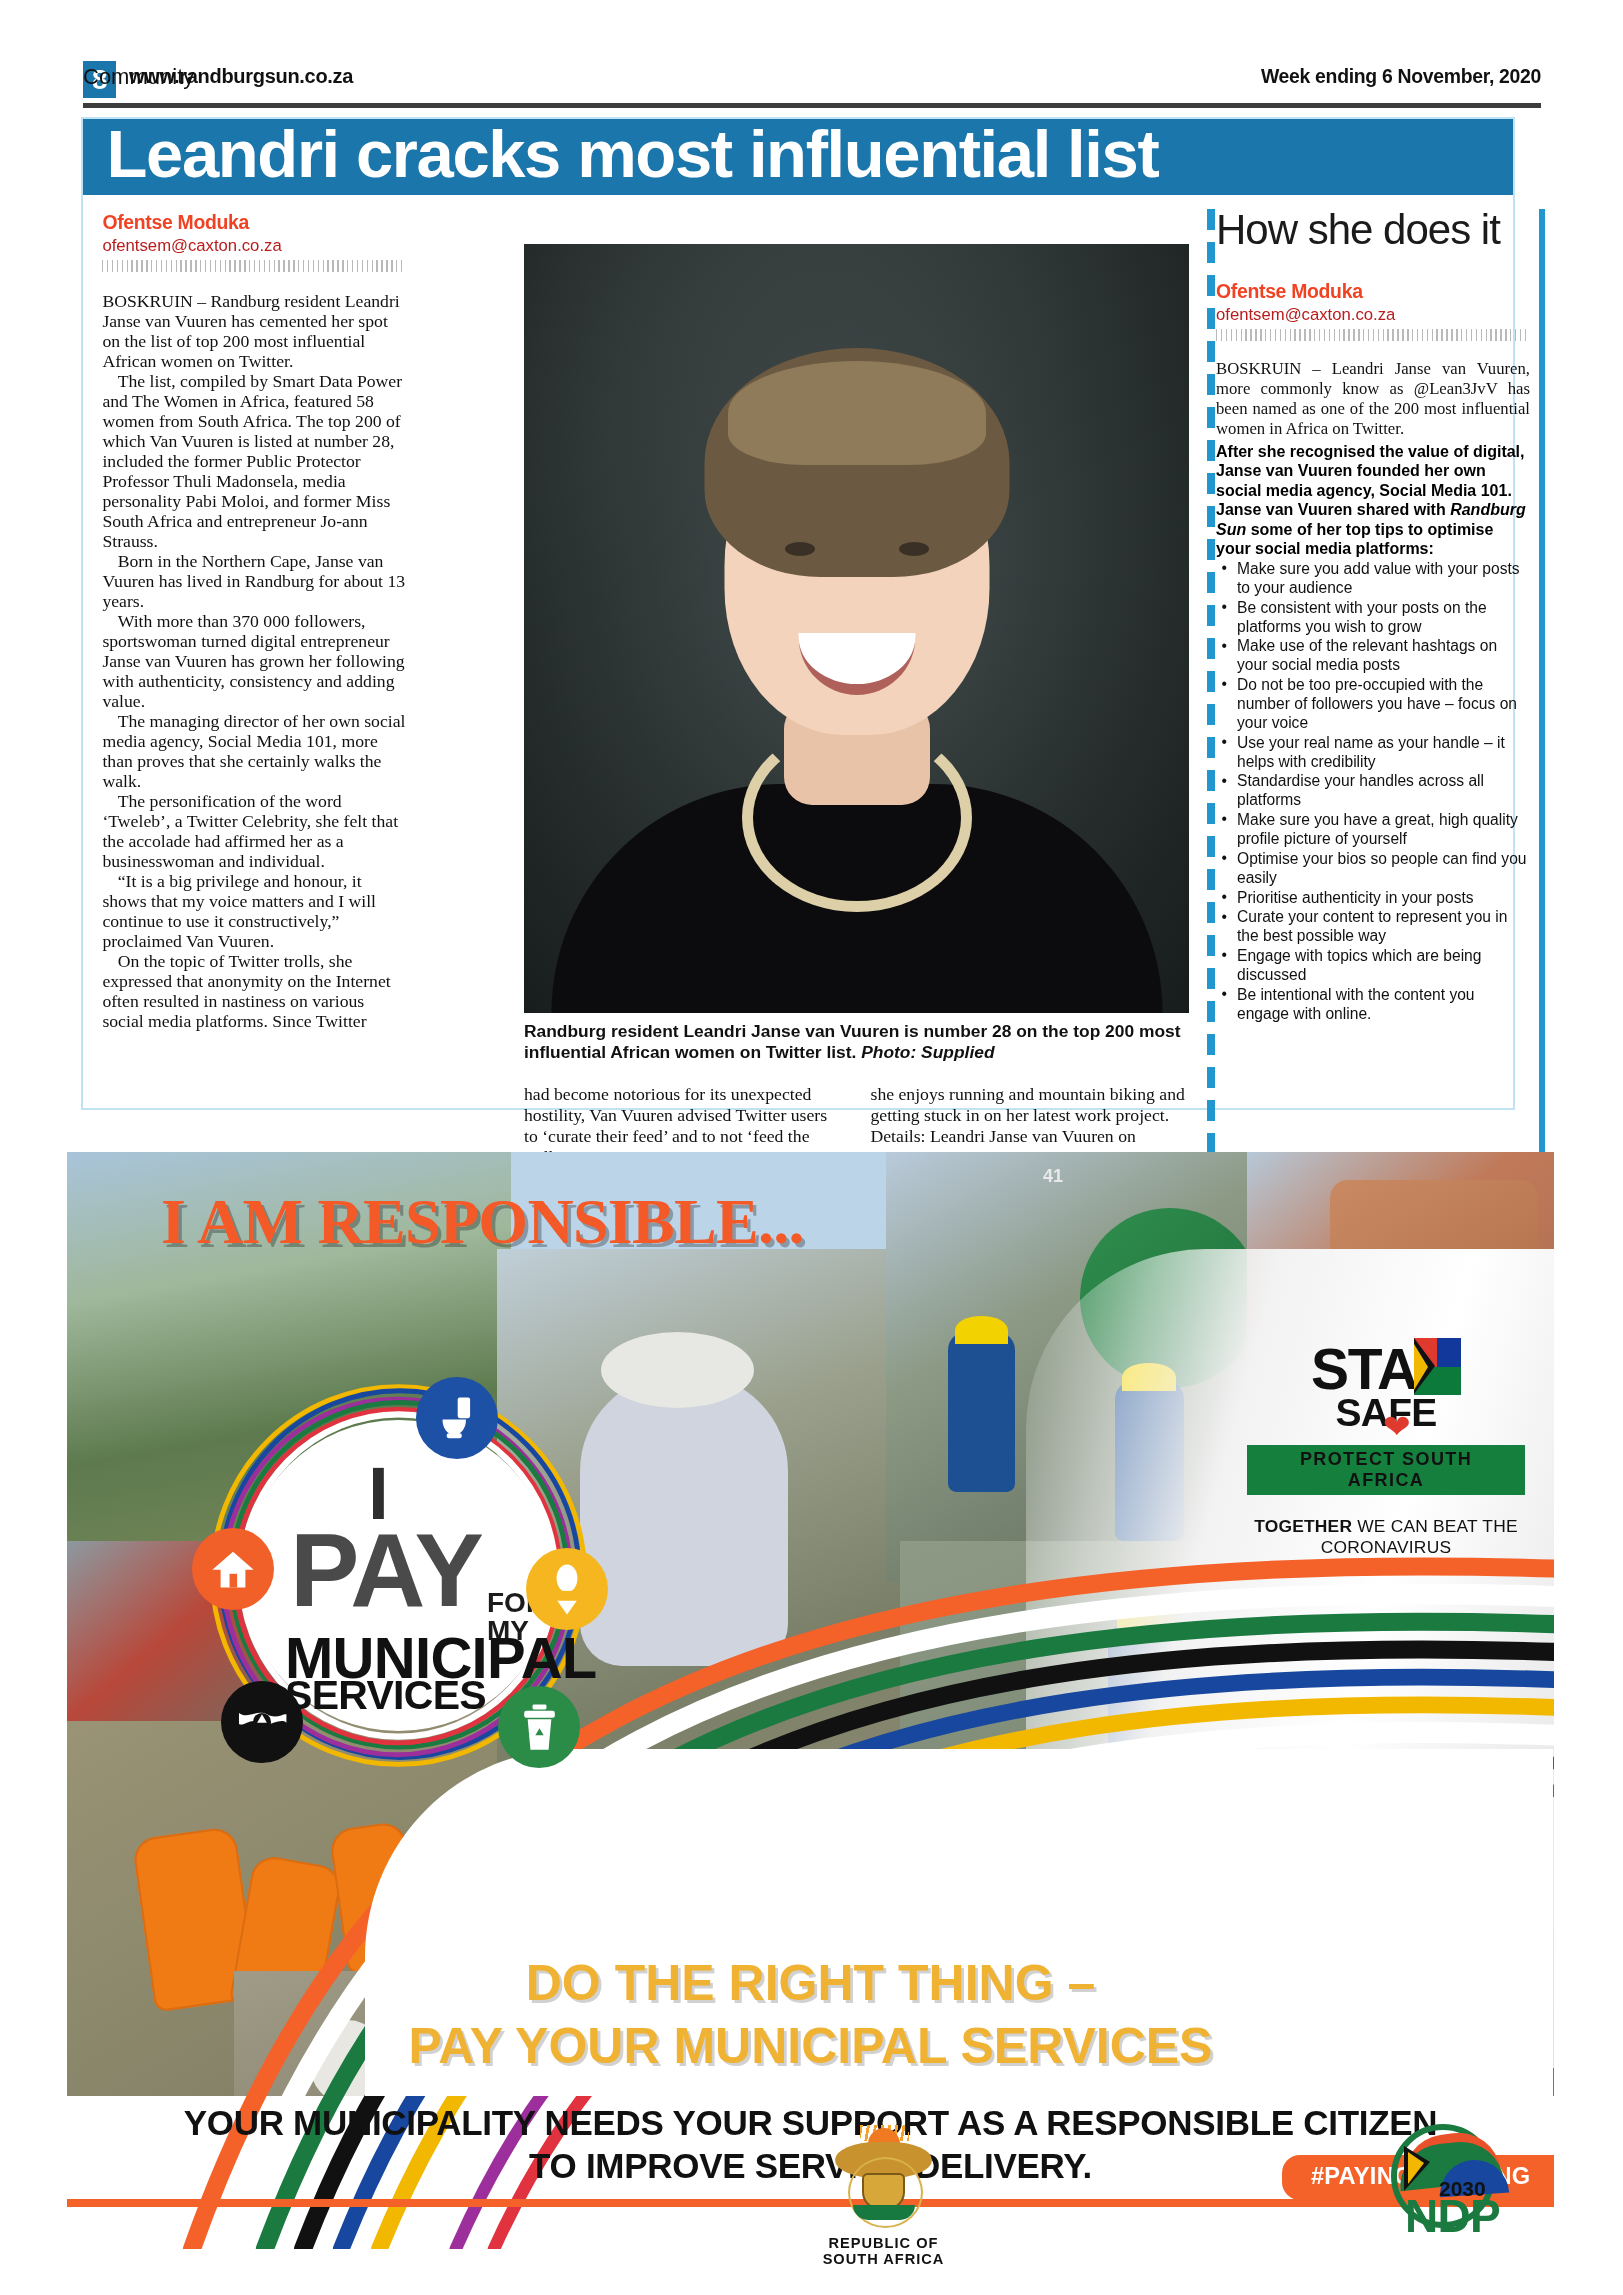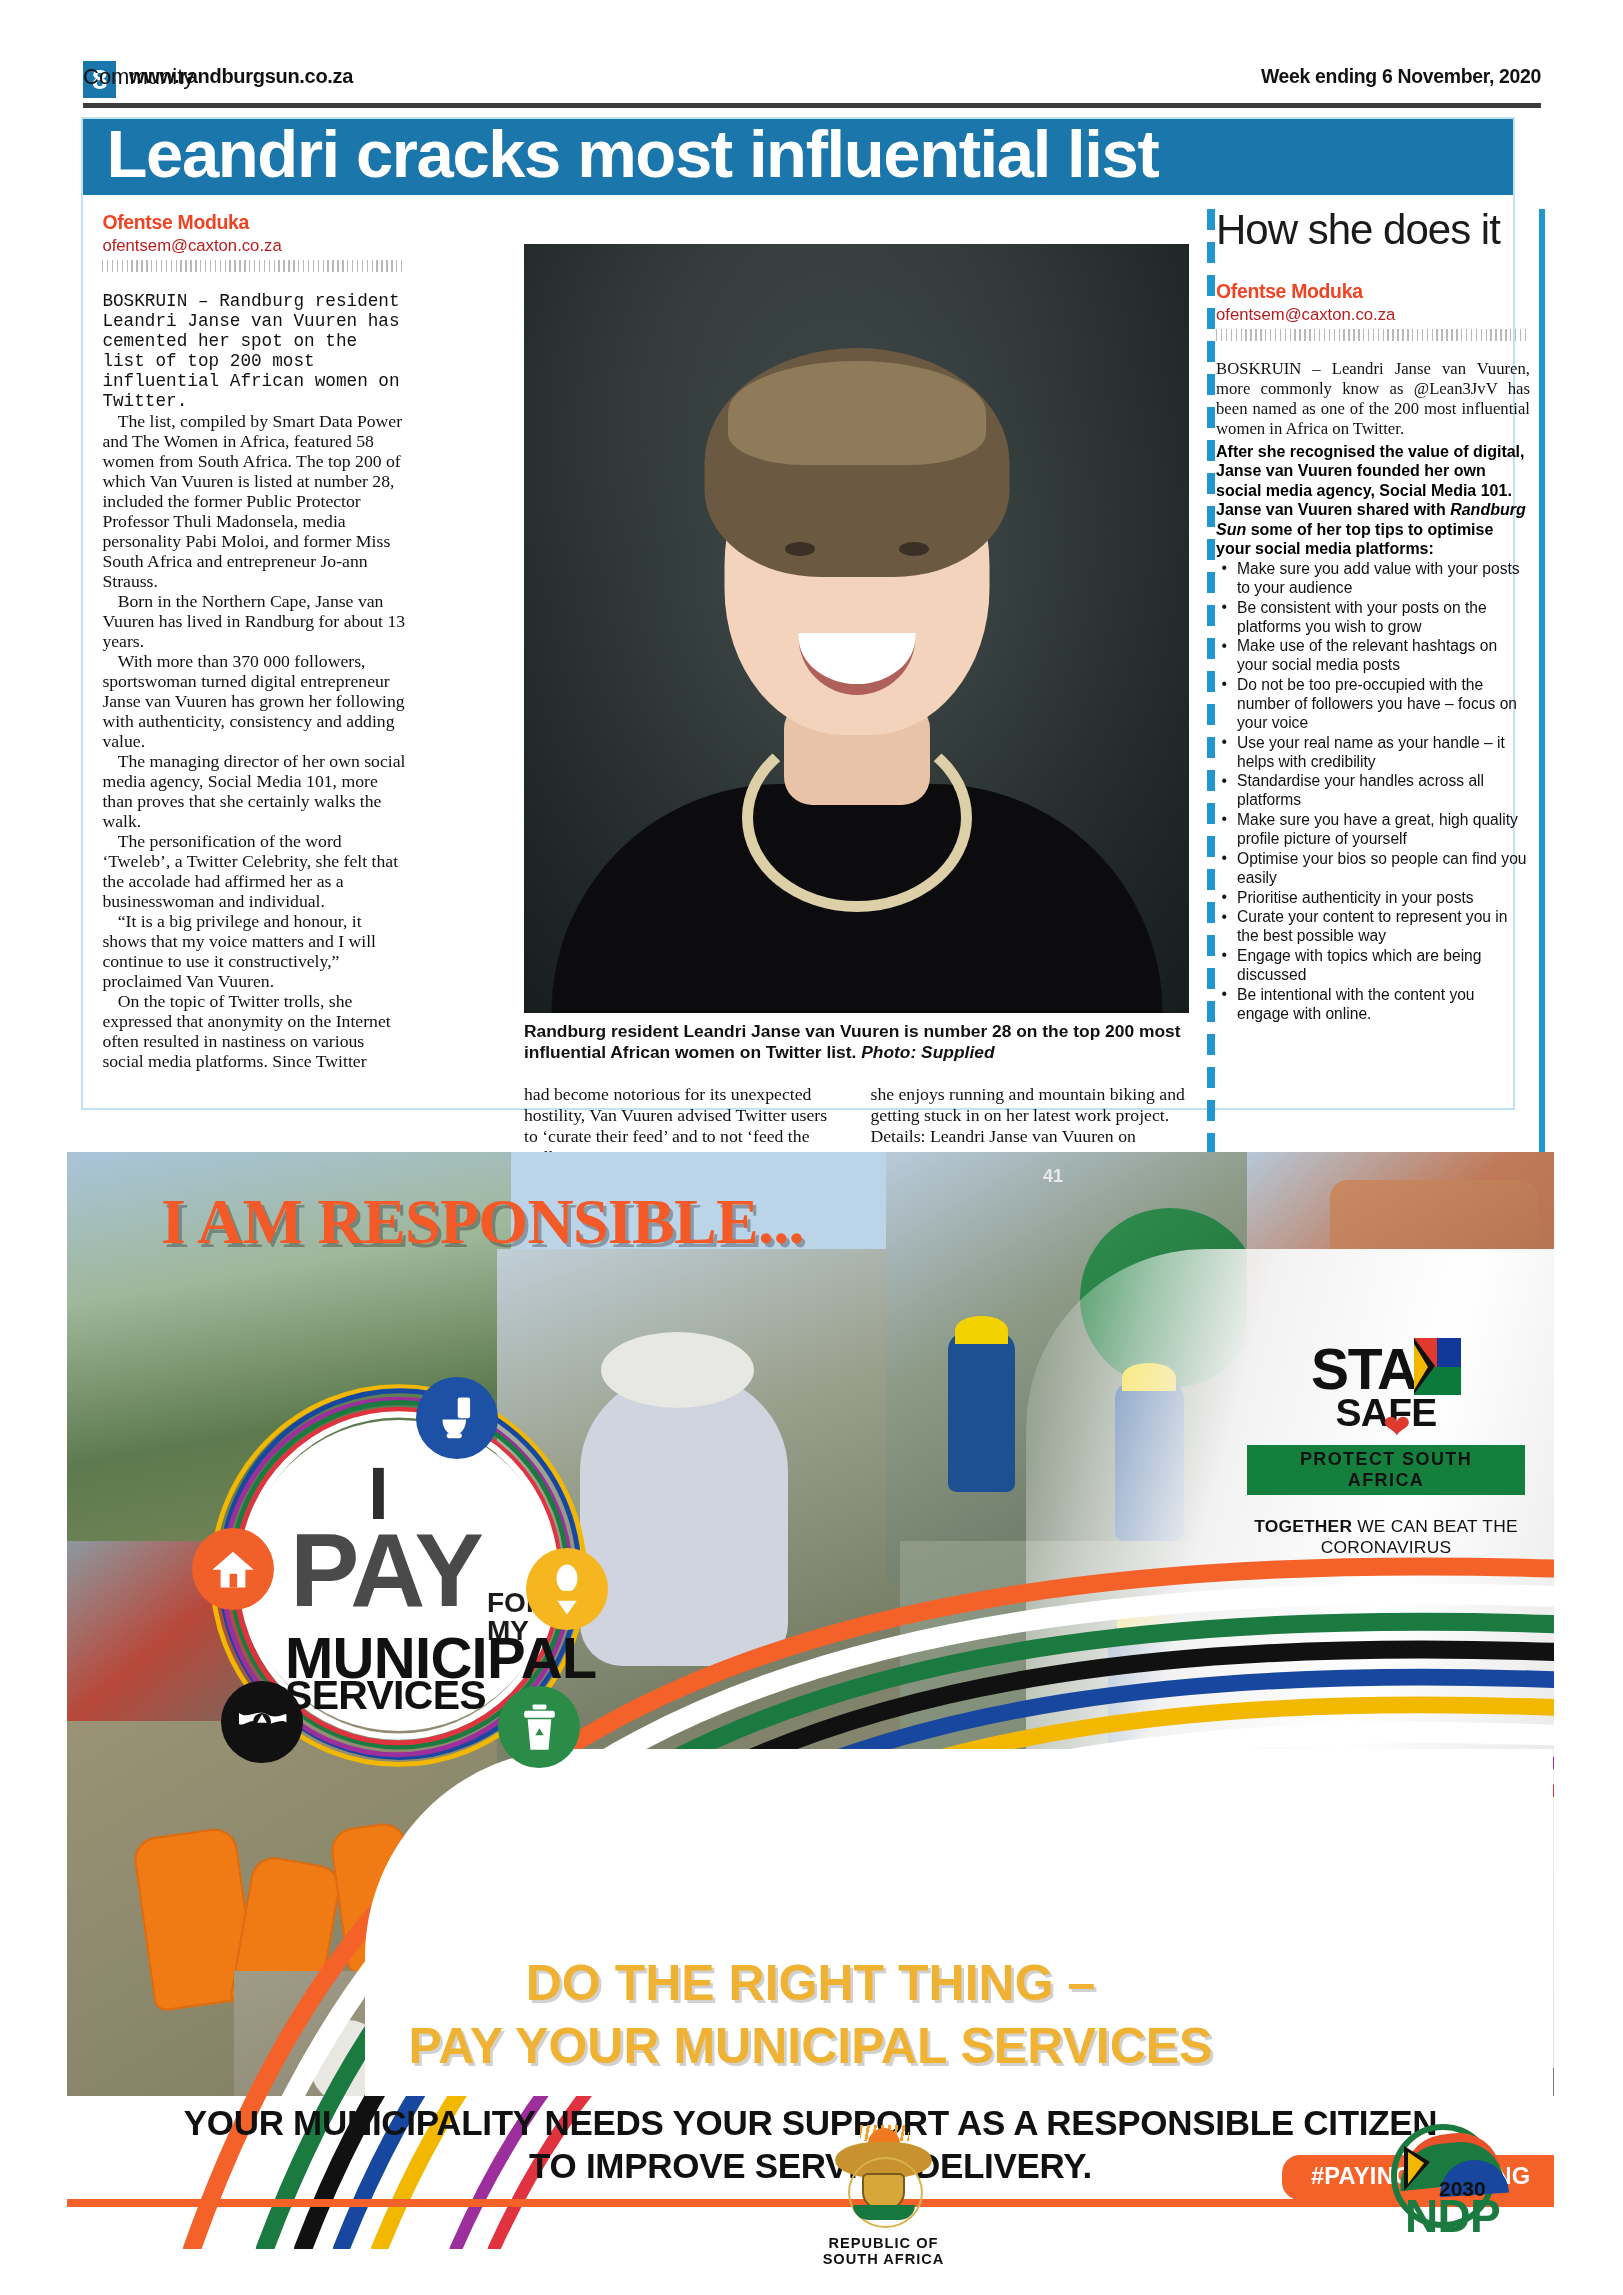--- a/index.html
+++ b/index.html
@@ -29,21 +29,21 @@
   
   #left-col{position:absolute;left:19.4px;top:92px;width:304px;}
   .byline-name{color:#f04323;font-weight:bold;font-size:19.4px;letter-spacing:-0.3px;
                font-family:"Liberation Sans Narrow","Liberation Sans",sans-serif;}
   .byline-mail{font-size:16.7px;color:#b91c1c;margin-top:2.1px;font-family:"Liberation Sans",sans-serif;}
   .tick-rule{height:12.5px;margin-top:3.5px;
      background-image:repeating-linear-gradient(to right,#b9b9b9 0 1.4px,transparent 1.4px 4.9px);}
   .body-text{font-family:"Liberation Serif",serif;font-size:17.7px;line-height:20px;color:#111;
              text-align:left;margin-top:19.4px;}
   .body-text p{margin:0;text-indent:15.3px;}
-  .body-text p.first{text-indent:0;font-family:Liberation Mono, monospace;}
+  .body-text p.first{text-indent:0;}
 
   
   #photo{position:absolute;left:441px;top:125px;width:665px;height:769px;
          background:linear-gradient(160deg,#3c4444 0%,#2e3636 35%,#272e2e 100%);overflow:hidden;}
   #photo .bg-vignette{position:absolute;inset:0;background:radial-gradient(ellipse at 50% 42%,rgba(90,100,100,.55) 0%,rgba(30,36,36,.1) 55%,rgba(18,22,22,.75) 100%);}
   #photo .shoulders{position:absolute;left:50%;bottom:0;transform:translateX(-50%);width:611px;height:229px;background:#0c0c0e;border-radius:292px 292px 0 0;}
   #photo .neck{position:absolute;left:50%;bottom:208px;transform:translateX(-50%);width:146px;height:104px;background:#e9c3a8;border-radius:28px;}
   #photo .face{position:absolute;left:50%;top:165px;transform:translateX(-50%);width:265px;height:326px;background:#f3d3bb;border-radius:48% 48% 45% 45%;}
   #photo .hair{position:absolute;left:50%;top:104px;transform:translateX(-50%);width:305px;height:229px;background:#6b5a41;border-radius:50% 50% 38% 38%;}
   #photo .hair2{position:absolute;left:50%;top:117px;transform:translateX(-50%);width:258px;height:104px;background:#8f7a59;border-radius:50% 50% 30% 30%;}

